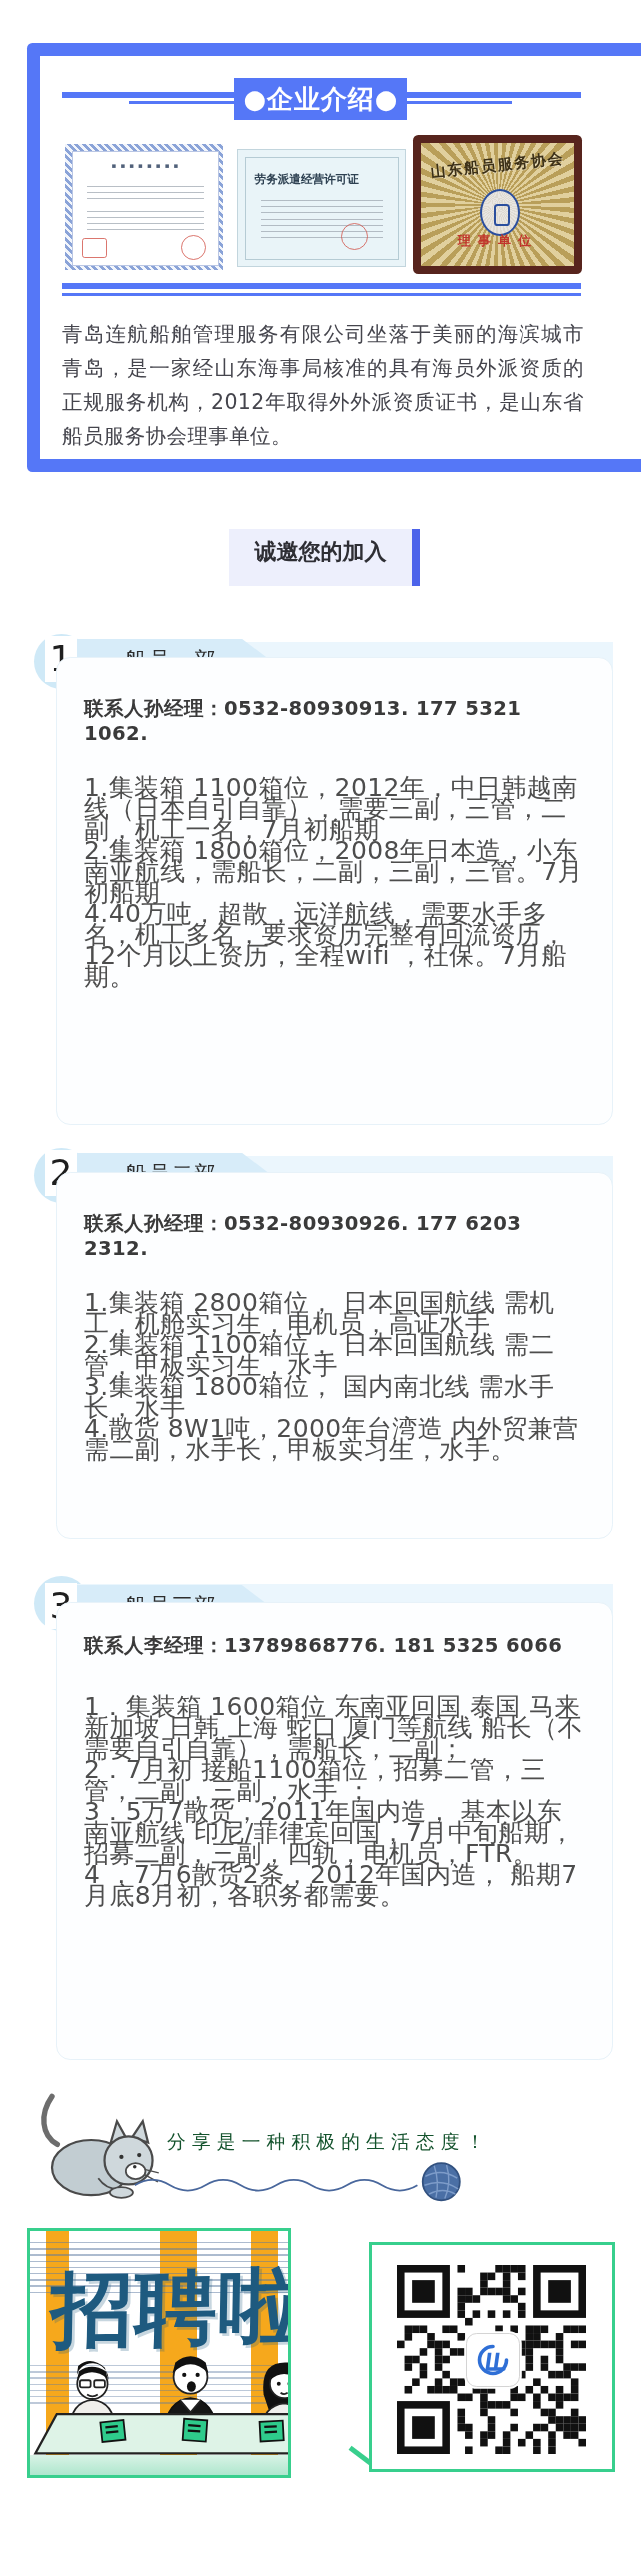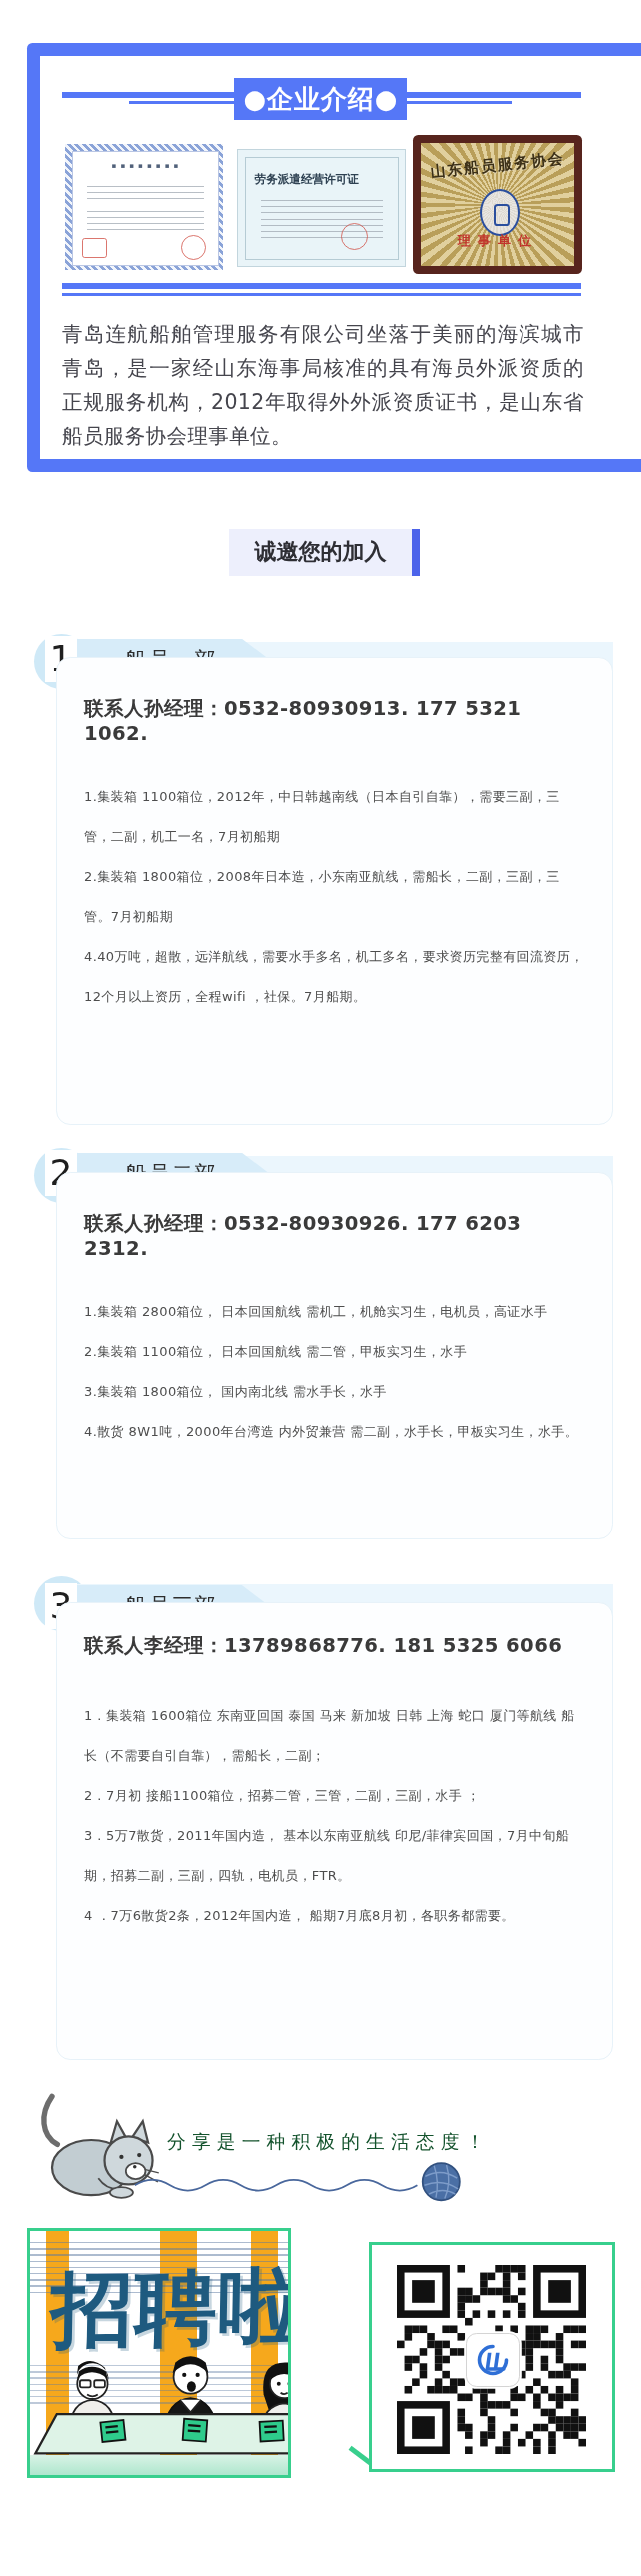--- a/index.html
+++ b/index.html
@@ -37,38 +37,38 @@
     border-radius:50%;background:rgba(235,238,250,.75);}
   .cert3-emblem::after{content:"";position:absolute;left:50%;top:50%;width:12.5px;height:18px;margin:-9px 0 0 -6.2px;
     border:2.7px solid #2b4f9e;border-radius:3.6px;}
   .cert3-sub{position:absolute;left:0;right:0;bottom:16px;text-align:center;font-size:13px;font-weight:bold;
     color:#c1352c;letter-spacing:7.1px;}
 
   .intro-desc{left:61px;top:317px;width:522px;font-size:20.5px;line-height:34px;color:#45454d;
     text-align:justify;letter-spacing:0.4px;}
 
   
-  .invite{left:229px;top:529px;width:191px;height:47px;background:#edeffc;}
+  .invite{left:229px;top:529px;width:191px;height:57px;background:#edeffc;}
   .invite-label{position:absolute;left:0;right:8px;top:0;bottom:0;text-align:center;line-height:45px;
     font-size:22px;font-weight:bold;color:#2e2e34;}
   .invite-bar{position:absolute;right:0;top:0;width:8px;height:100%;background:#4c63ea;}
 
   
   .section{left:0;width:641px;}
   .sec-circle{left:34px;top:6.2px;width:55px;height:55px;border-radius:50%;background:#cfe9f7;}
   .sec-strip{left:77px;top:14.2px;width:536px;height:36px;background:#ebf6fd;}
   .sec-ribbon{left:75px;top:10.7px;width:194px;height:41px;background:#d7ecf9;
     clip-path:polygon(0 0,86% 0,100% 50%,86% 100%,0 100%);}
   .sec-numbox{left:45px;top:8px;width:32px;height:46px;background:#ffffff;text-align:center;}
   .sec-num{font-size:36px;font-weight:400;color:#1f1f1f;line-height:46px;}
   .sec-title{position:absolute;left:50px;top:0;height:41px;line-height:41px;font-size:21.4px;color:#2d2d2d;letter-spacing:1.8px;}
   .sec-card{left:56px;width:557px;background:#fdfeff;border:1.8px solid #e7f2f9;border-radius:14.2px;
     box-sizing:border-box;padding:37px 27px 0 27px;}
   .contact{margin:0 0 32px 0;font-size:19.6px;font-weight:bold;color:#3a3a3a;letter-spacing:0.4px;}
-  .item{margin:0;font-size:13px;line-height:40px;color:#4d4d4d;letter-spacing:0.4px;}
+  .item{margin:0;font-size:25px;line-height:21px;color:#4d4d4d;letter-spacing:0.4px;}
 
   
   .share{left:0;top:2084px;width:641px;height:134px;}
   .share-text{left:167px;top:45px;font-size:18.7px;letter-spacing:6.2px;color:#14532d;}
 
   
   .recruit{left:27px;top:2228px;width:264px;height:250px;border:3.6px solid #38cf8d;box-sizing:border-box;background:#ffffff;overflow:hidden;}
   .stripe{position:absolute;top:0;bottom:19.6px;background:#f6a81c;}
   .hatch{position:absolute;left:0;right:0;background:repeating-linear-gradient(180deg,rgba(90,120,160,.5) 0 1.3px,transparent 1.3px 6.2px);}
   .recruit-title{position:absolute;left:21.4px;top:23px;width:285px;font-size:82px;font-weight:900;color:#1e5a7f;

